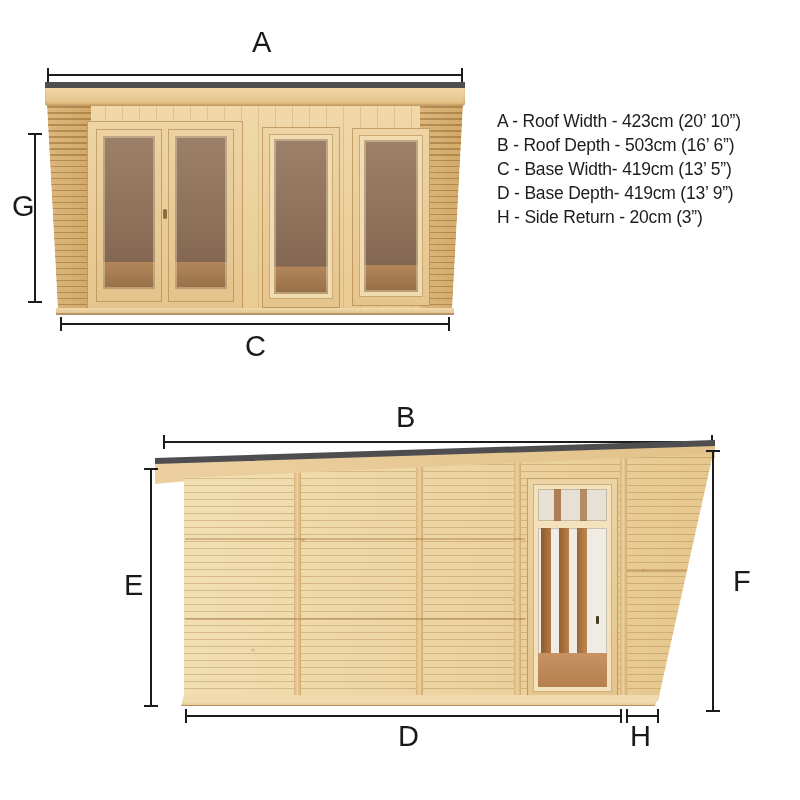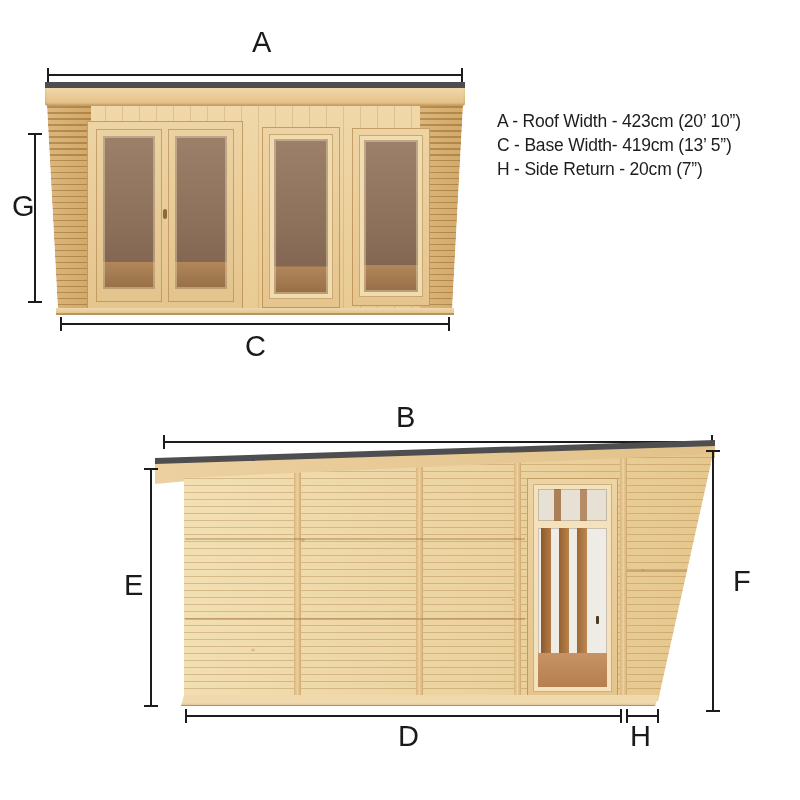--- a/index.html
+++ b/index.html
@@ -105,22 +105,24 @@
 
   <div class="hdim" style="left:60px;top:317px;width:390px;">
     <div class="tick l"></div>
     <div class="bar"></div>
     <div class="tick r"></div>
   </div>
   <div class="dim-letter" style="left:245px;top:332px;">C</div>
 
   <div class="legend">
     <div class="legend-row">A - Roof Width -  423cm (20’ 10”)</div>
+    <div class="legend-row">B - Roof Depth - 503cm (16’ 6”)</div>
     <div class="legend-row">C - Base Width- 419cm (13’ 5”)</div>
-    <div class="legend-row">H - Side Return - 20cm (7”)</div>
+    <div class="legend-row">D - Base Depth- 419cm (13’ 9”)</div>
+    <div class="legend-row">H - Side Return - 20cm (3”)</div>
   </div>
 
   <div class="dim-letter" style="left:396px;top:403px;">B</div>
   <div class="hdim" style="left:163px;top:435px;width:550px;">
     <div class="tick l"></div>
     <div class="bar"></div>
     <div class="tick r"></div>
   </div>
 
   <div style="position:absolute;left:155px;top:438px;width:560px;height:48px;">

